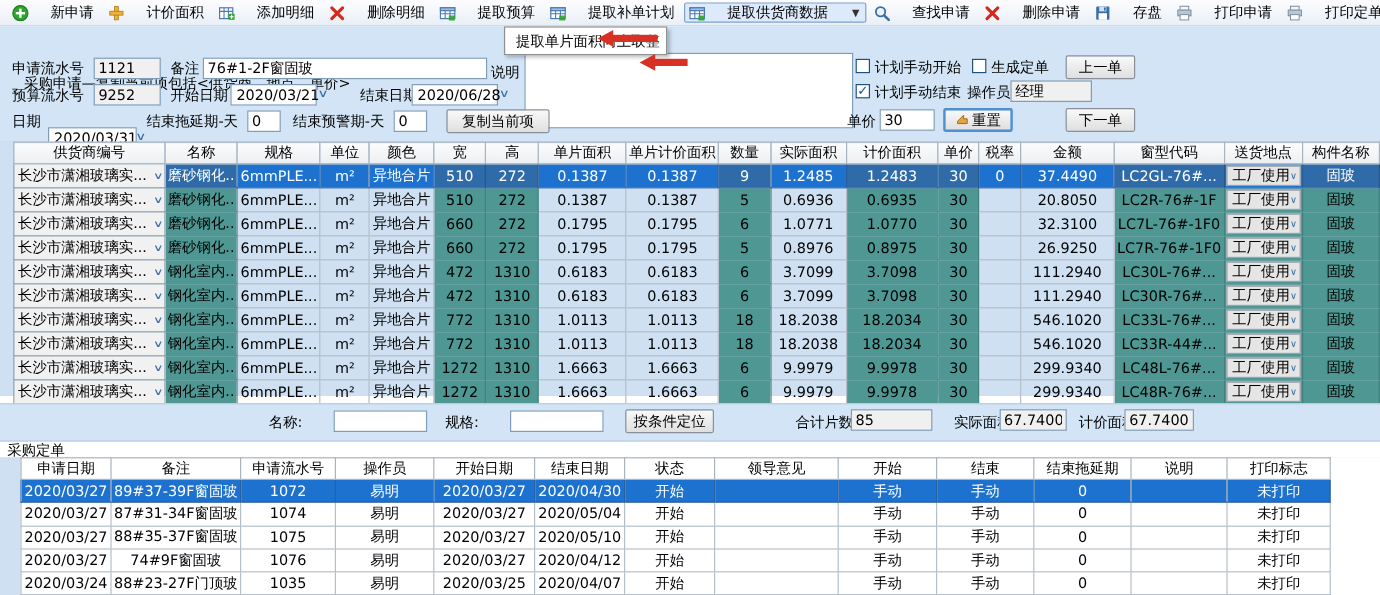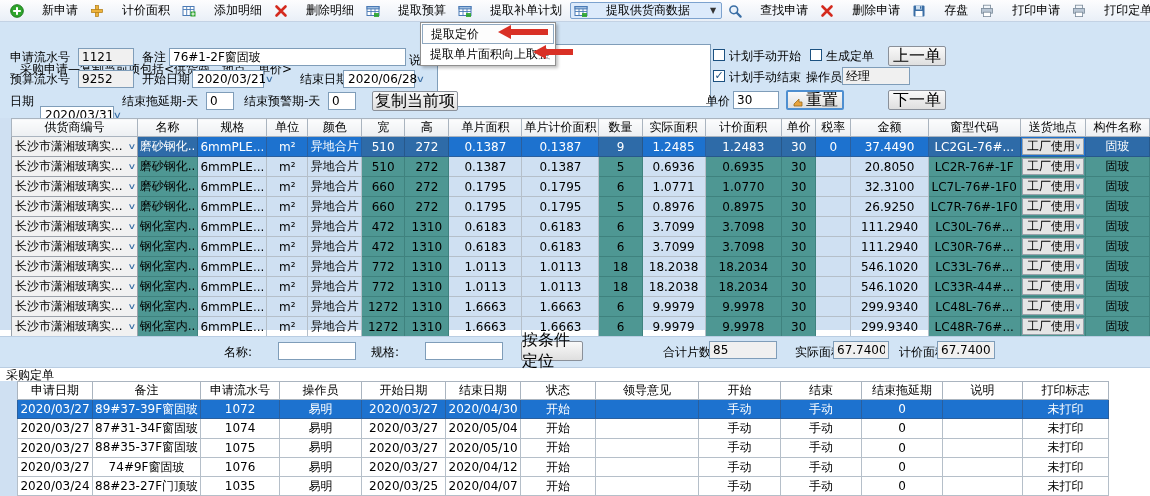--- a/index.html
+++ b/index.html
@@ -40,21 +40,21 @@
   .combo{
     position:absolute;height:18px;box-sizing:border-box;border:1px solid #7f9db9;
     background:#fff;display:flex;align-items:center;justify-content:space-between;
     padding:0 2px 0 4px;
   }
   .combo .ar{color:#3a6ea5;font-size:9px;transform:scaleX(1.4);}
   .wbtn{
     position:absolute;height:20px;box-sizing:border-box;
     background:linear-gradient(#f9f9f9,#dfdfdf);
     border:1px solid #8a9099;border-radius:2px;
-    display:flex;align-items:center;justify-content:center;font-size:16px;
+    display:flex;align-items:center;justify-content:center;font-size:12px;
   }
   .wbtn.focus{border:2px solid #4f8fd0;}
   .chk{
     position:absolute;width:12px;height:12px;background:#fff;
     border:1px solid #1c5180;box-sizing:border-box;font-size:11px;
     line-height:10px;text-align:center;color:#1c5180;font-weight:bold;
   }
   .ta{
     position:absolute;left:437px;top:22px;width:268px;height:57px;
     border:1px solid #7f9db9;background:#fff;resize:none;font-family:inherit;
@@ -315,21 +315,20 @@
       <svg viewBox="0 0 12 12" width="12" height="12">
           <path d="M2 7 L7 2 L7 5 L10 5 L10 9 L2 9 Z" fill="#e8a33d" stroke="#9a6a1a" stroke-width="0.8"></path>
         </svg>
     </span>
     <span>重置</span>
   </div>
   <div class="wbtn" style="left:888px;top:68px;width:58px;">下一单</div>
 </div>
 
 <div class="menu">
-  <div class="menu-item hi">提取定价</div>
   <div class="menu-item">提取单片面积向上取整</div>
 </div>
 <div class="red-arrow" style="left:498px;top:28px;">
   <span class="tip"></span>
     <span class="bar" style="width:38px;"></span>
 </div>
 <div class="red-arrow" style="left:533px;top:48px;">
   <span class="tip"></span>
     <span class="bar" style="width:28px;"></span>
 </div>
@@ -679,21 +678,21 @@
         </tr>
       </tbody>
     </table>
 </div>
 
 <div class="locator">
   <div class="lbl" style="left:224px;top:7px;">名称:</div>
   <input class="tbx" style="left: 278px; top: 5px; width: 78px;" value="">
   <div class="lbl" style="left:371px;top:7px;">规格:</div>
   <input class="tbx" style="left: 425px; top: 5px; width: 78px;" value="">
-  <div class="wbtn" style="left:521px;top:4px;width:62px;">按条件定位</div>
+  <div class="wbtn" style="left:521px;top:4px;width:74px;">按条件定位</div>
   <div class="lbl" style="left:663px;top:7px;">合计片数</div>
   <input class="tbx gray" style="left: 709px; top: 4px; width: 68px;" value="85">
   <div class="lbl" style="left:795px;top:7px;">实际面积</div>
   <input class="tbx gray" style="left: 833px; top: 4px; width: 56px;" value="67.7400">
   <div class="lbl" style="left:899px;top:7px;">计价面积</div>
   <input class="tbx gray" style="left: 937px; top: 4px; width: 58px;" value="67.7400">
 </div>
 
 <div class="orders-label">采购定单</div>
 <div class="bottom-wrap">

